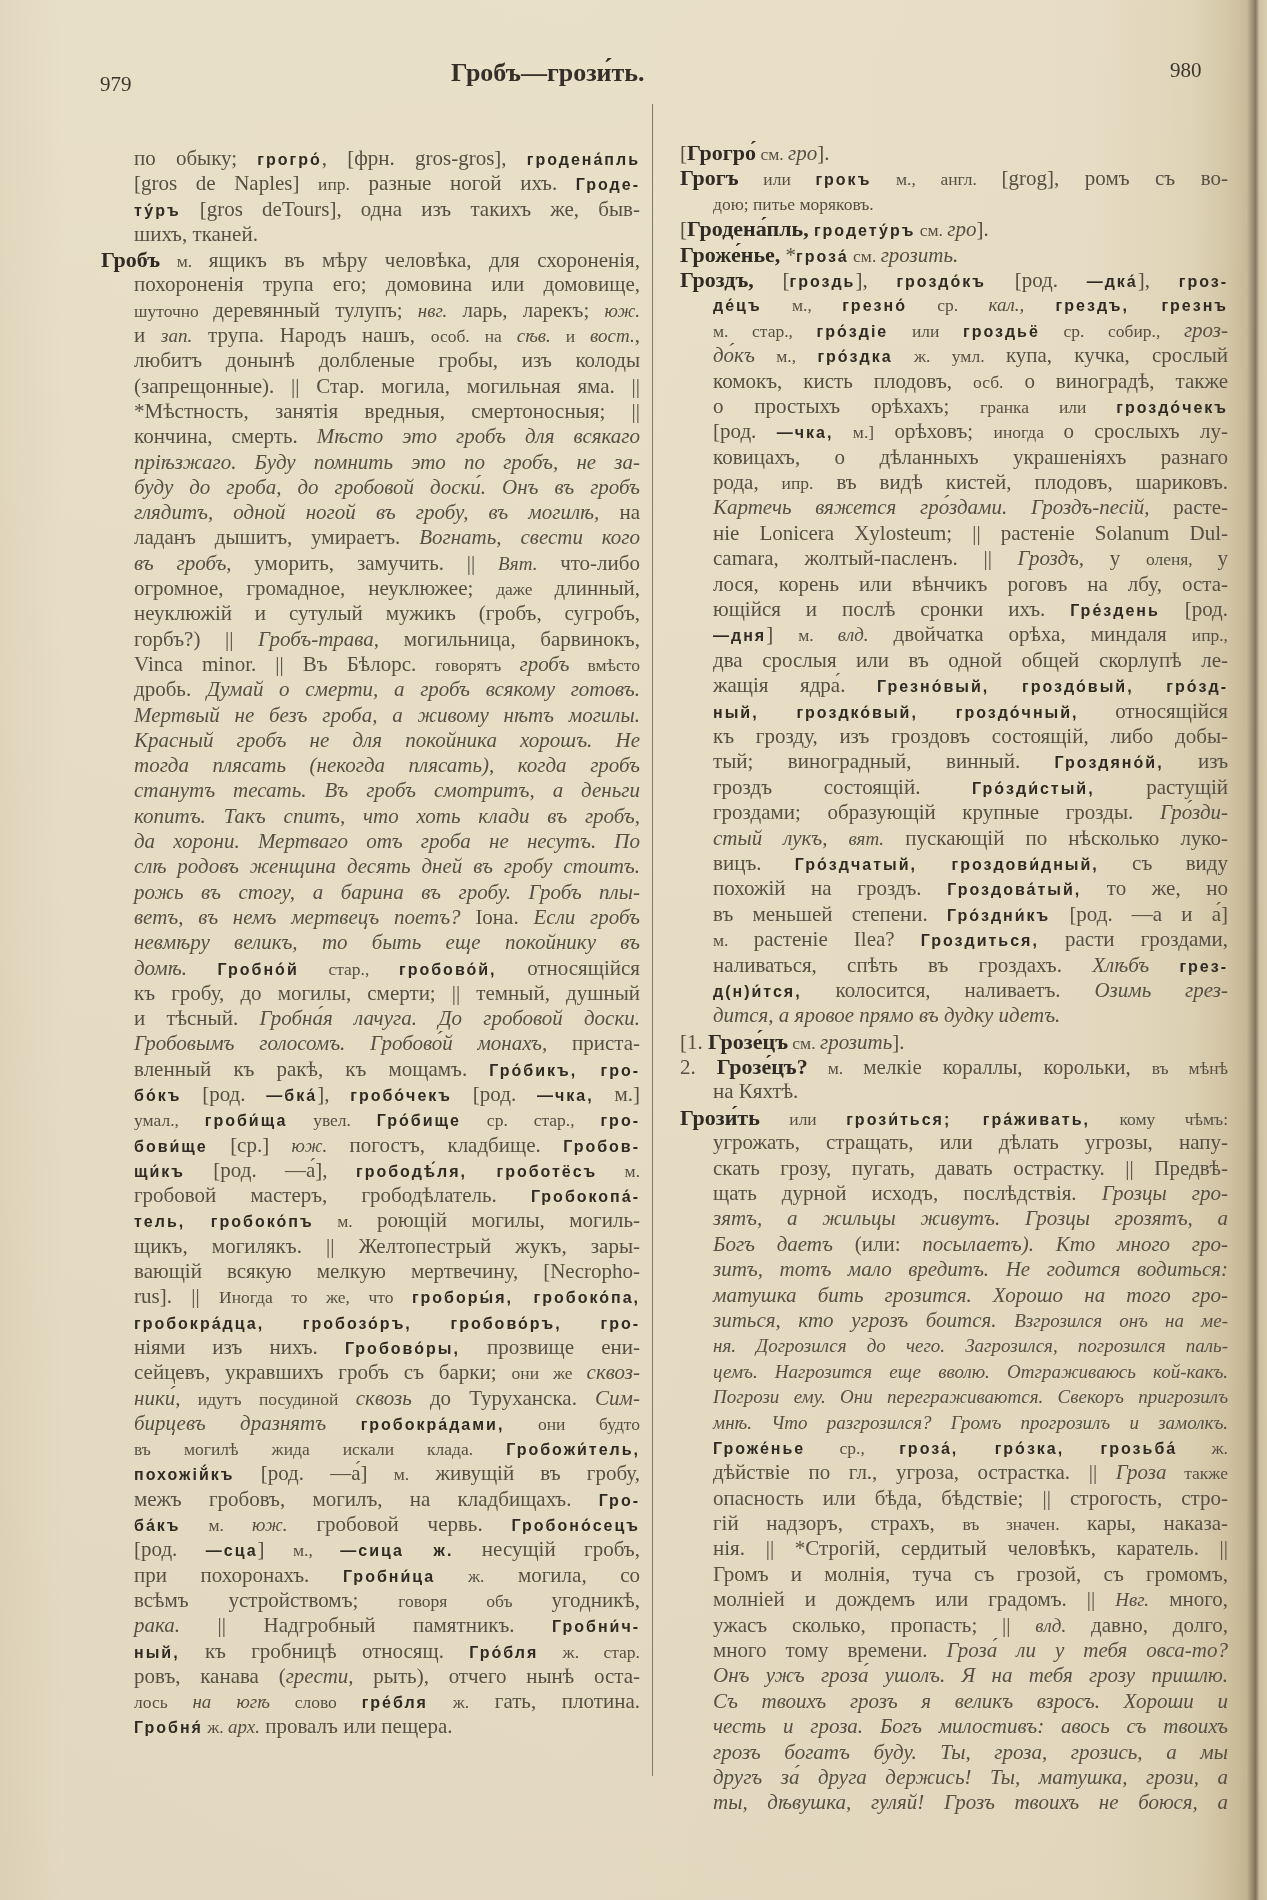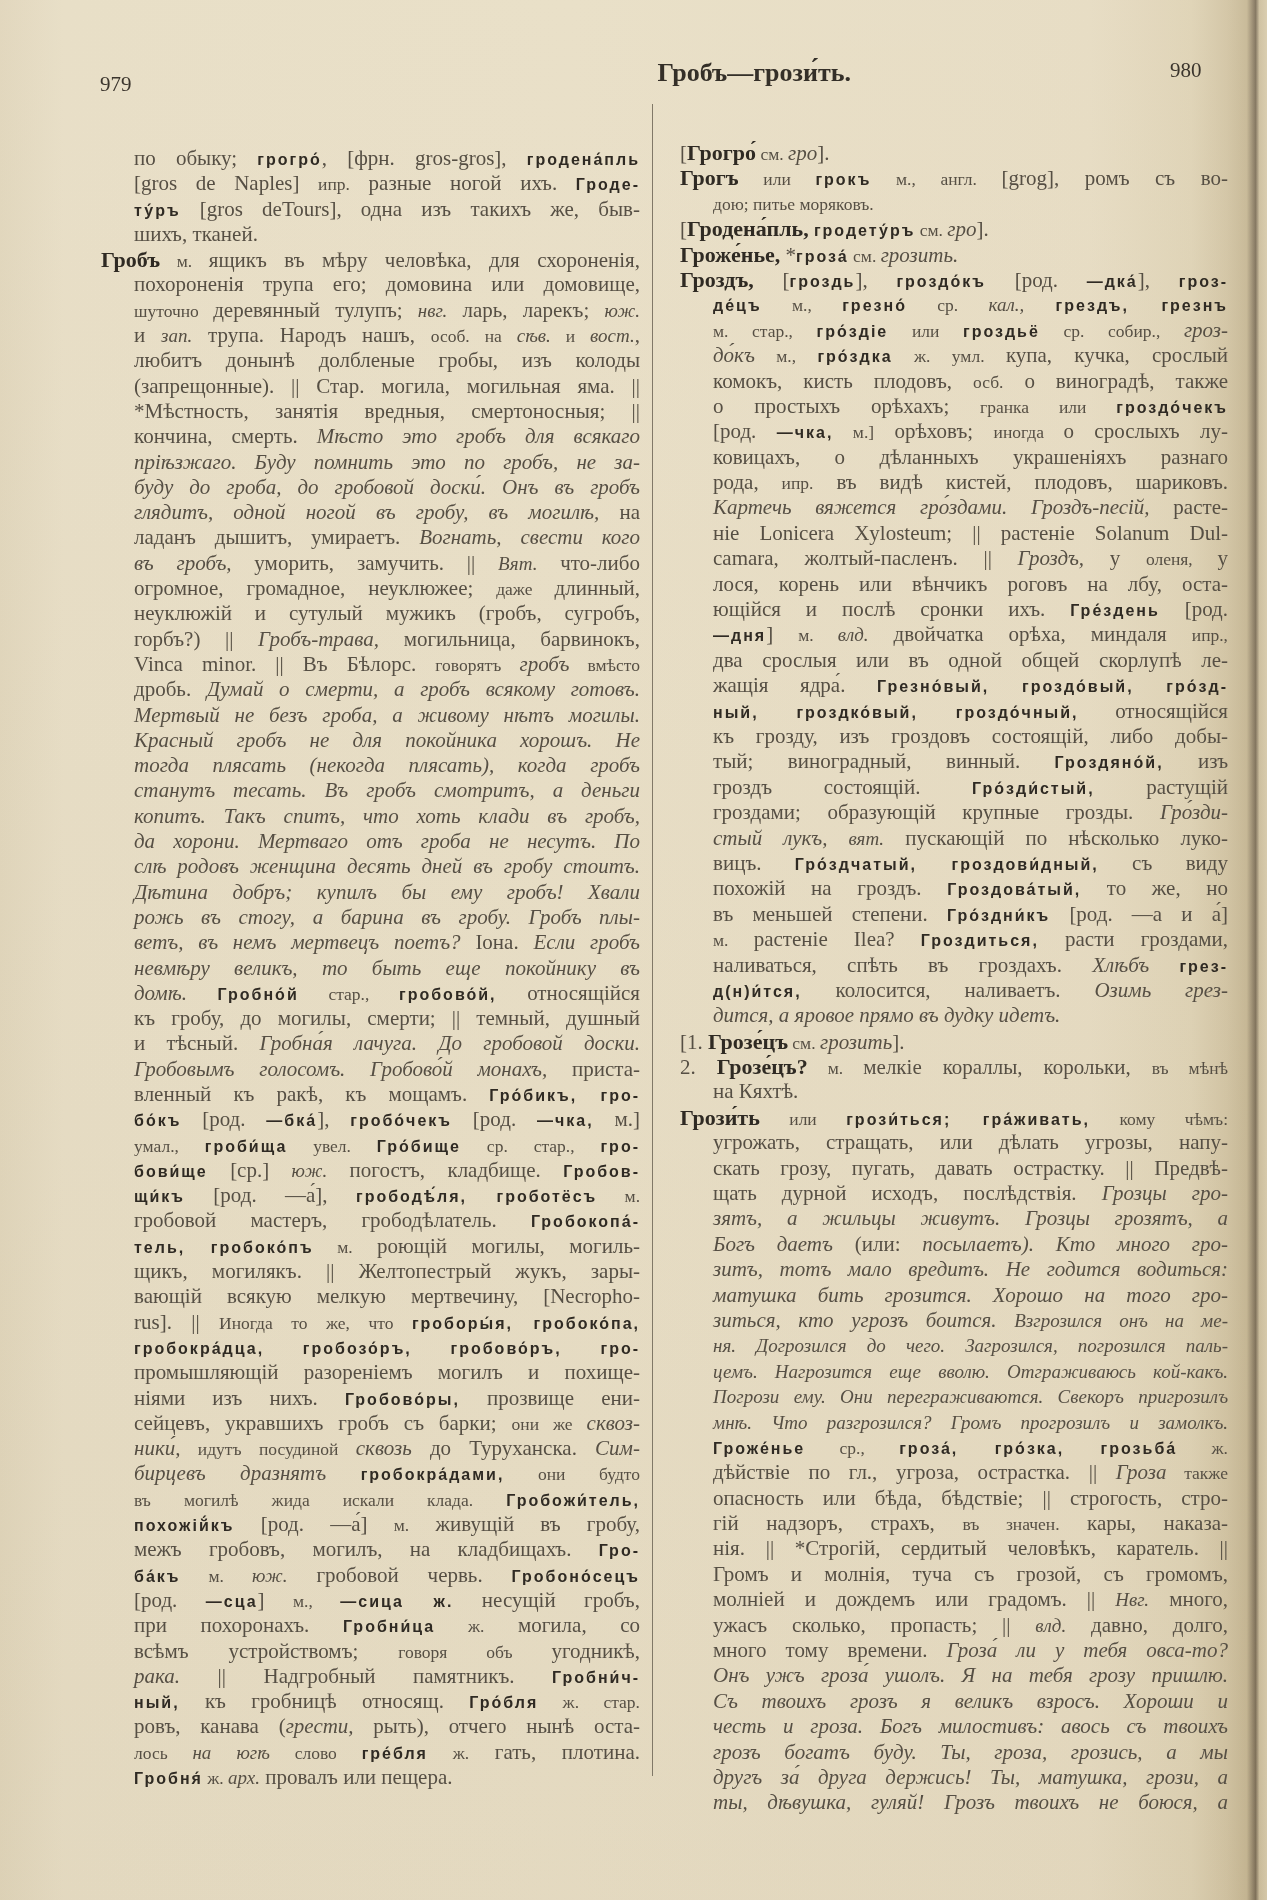--- a/index.html
+++ b/index.html
@@ -17,21 +17,21 @@
       #ded2b4 94%, #d2c4a3 96.8%, #c6b794 98.4%, var(--binding) 99.1%,
       #cdbf9e 99.4%, #d8cbac 100%);
     font-family:"Liberation Serif", serif;
     color:var(--ink);
   }
   .page-shade{position:absolute;inset:0;pointer-events:none;
     background:linear-gradient(to bottom, rgba(255,255,255,0.06), rgba(120,100,70,0.04));}
   .page-num{position:absolute;font-family:"Liberation Serif", serif;font-size:21px;line-height:24px;color:#3b352d;}
   .page-num.left{left:100px;top:63px;margin-top:9px;}
   .page-num.right{left:1170px;top:58px;}
-  .running-title{position:absolute;left:451px;width:400px;top:57px;text-align:right;
+  .running-title{position:absolute;left:451px;width:400px;top:57px;text-align:left;
     font-family:"Liberation Serif", serif;font-weight:bold;font-size:26px;line-height:32px;color:#342f28;}
   .col{position:absolute;margin-top:38px;}
   .col-left{left:101px;top:108px;width:539px;}
   .col-right{left:680px;top:102px;width:548px;}
   .divider{position:absolute;left:652px;top:104px;width:1px;height:1672px;background:var(--rule);opacity:.85;}
   .line{height:25.3px;line-height:25.3px;overflow:hidden;font-size:21px;
     text-align:justify;text-align-last:justify;white-space:normal;}
   .col-right .line{height:25.4px;line-height:25.4px;}
   .line.ind{padding-left:33px;}
   .line.end{text-align-last:left;}
@@ -73,40 +73,38 @@
     <div class="line ind"><span class="seg-regular">горбъ?) || </span><span class="seg-italic">Гробъ-трава,</span><span class="seg-regular"> могильница, барвинокъ,</span></div>
     <div class="line ind"><span class="seg-regular">Vinca minor. || Въ Бѣлорс. </span><span class="seg-small">говорятъ </span><span class="seg-italic">гробъ</span><span class="seg-small"> вмѣсто</span></div>
     <div class="line ind"><span class="seg-regular">дробь. </span><span class="seg-italic">Думай о смерти, а гробъ всякому готовъ.</span></div>
     <div class="line ind"><span class="seg-italic">Мертвый не безъ гроба, а живому нѣтъ могилы.</span></div>
     <div class="line ind"><span class="seg-italic">Красный гробъ не для покойника хорошъ. Не</span></div>
     <div class="line ind"><span class="seg-italic">тогда плясать (некогда плясать), когда гробъ</span></div>
     <div class="line ind"><span class="seg-italic">станутъ тесать. Въ гробъ смотритъ, а деньги</span></div>
     <div class="line ind"><span class="seg-italic">копитъ. Такъ спитъ, что хоть клади въ гробъ,</span></div>
     <div class="line ind"><span class="seg-italic">да хорони. Мертваго отъ гроба не несутъ. По</span></div>
     <div class="line ind"><span class="seg-italic">слѣ родовъ женщина десять дней въ гробу стоитъ.</span></div>
-    <div class="line ind"><span class="seg-italic">Дѣтина добръ; купилъ бы ему гробъ! Хвали</span></div>
     <div class="line ind"><span class="seg-italic">рожь въ стогу, а барина въ гробу. Гробъ плы-</span></div>
     <div class="line ind"><span class="seg-italic">ветъ, въ немъ мертвецъ поетъ?</span><span class="seg-regular"> Іона. </span><span class="seg-italic">Если гробъ</span></div>
     <div class="line ind"><span class="seg-italic">невмѣру великъ, то быть еще покойнику въ</span></div>
     <div class="line ind"><span class="seg-italic">домѣ. </span><span class="seg-bold">Гробно́й</span><span class="seg-small"> стар., </span><span class="seg-bold">гробово́й,</span><span class="seg-regular"> относящійся</span></div>
     <div class="line ind"><span class="seg-regular">къ гробу, до могилы, смерти; || темный, душный</span></div>
     <div class="line ind"><span class="seg-regular">и тѣсный. </span><span class="seg-italic">Гробна́я лачуга. До гробовой доски.</span></div>
     <div class="line ind"><span class="seg-italic">Гробовымъ голосомъ. Гробово́й монахъ,</span><span class="seg-regular"> приста-</span></div>
     <div class="line ind"><span class="seg-regular">вленный къ ракѣ, къ мощамъ. </span><span class="seg-bold">Гро́бикъ, гро-</span></div>
     <div class="line ind"><span class="seg-bold">бо́къ</span><span class="seg-regular"> [род. </span><span class="seg-bold">—бка́</span><span class="seg-regular">], </span><span class="seg-bold">гробо́чекъ</span><span class="seg-regular"> [род. </span><span class="seg-bold">—чка,</span><span class="seg-regular"> м.]</span></div>
     <div class="line ind"><span class="seg-small">умал., </span><span class="seg-bold">гроби́ща</span><span class="seg-small"> увел. </span><span class="seg-bold">Гро́бище</span><span class="seg-small"> ср. стар., </span><span class="seg-bold">гро-</span></div>
     <div class="line ind"><span class="seg-bold">бови́ще</span><span class="seg-regular"> [ср.] </span><span class="seg-small-italic">юж.</span><span class="seg-regular"> погостъ, кладбище. </span><span class="seg-bold">Гробов-</span></div>
     <div class="line ind"><span class="seg-bold">щи́къ</span><span class="seg-regular"> [род. —а́], </span><span class="seg-bold">грободѣ́ля, гроботёсъ</span><span class="seg-small"> м.</span></div>
     <div class="line ind"><span class="seg-regular">гробовой мастеръ, грободѣлатель. </span><span class="seg-bold">Гробокопа́-</span></div>
     <div class="line ind"><span class="seg-bold">тель, гробоко́пъ</span><span class="seg-small"> м.</span><span class="seg-regular"> роющій могилы, могиль-</span></div>
     <div class="line ind"><span class="seg-regular">щикъ, могилякъ. || Желтопестрый жукъ, зары-</span></div>
     <div class="line ind"><span class="seg-regular">вающій всякую мелкую мертвечину, [Necropho-</span></div>
     <div class="line ind"><span class="seg-regular">rus]. || </span><span class="seg-small">Иногда то же, что </span><span class="seg-bold">гроборы́я, гробоко́па,</span></div>
     <div class="line ind"><span class="seg-bold">гробокра́дца, гробозо́ръ, гробово́ръ, гро-</span></div>
-    <div class="line ind"><span class="seg-regular">промышляющій разореніемъ могилъ и похище-</span></div>
     <div class="line ind"><span class="seg-regular">ніями изъ нихъ. </span><span class="seg-bold">Гробово́ры,</span><span class="seg-regular"> прозвище ени-</span></div>
     <div class="line ind"><span class="seg-regular">сейцевъ, укравшихъ гробъ съ барки; </span><span class="seg-small">они же </span><span class="seg-italic">сквоз-</span></div>
     <div class="line ind"><span class="seg-italic">ники́,</span><span class="seg-small"> идутъ посудиной </span><span class="seg-italic">сквозь</span><span class="seg-regular"> до Туруханска. </span><span class="seg-italic">Сим-</span></div>
     <div class="line ind"><span class="seg-italic">бирцевъ дразнятъ </span><span class="seg-bold">гробокра́дами,</span><span class="seg-small"> они будто</span></div>
     <div class="line ind"><span class="seg-small">въ могилѣ жида искали клада. </span><span class="seg-bold">Гробожи́тель,</span></div>
     <div class="line ind"><span class="seg-bold">похожій́къ</span><span class="seg-regular"> [род. —а́] </span><span class="seg-small">м.</span><span class="seg-regular"> живущій въ гробу,</span></div>
     <div class="line ind"><span class="seg-regular">межъ гробовъ, могилъ, на кладбищахъ. </span><span class="seg-bold">Гро-</span></div>
     <div class="line ind"><span class="seg-bold">ба́къ</span><span class="seg-small"> м. </span><span class="seg-small-italic">юж.</span><span class="seg-regular"> гробовой червь. </span><span class="seg-bold">Гробоно́сецъ</span></div>
     <div class="line ind"><span class="seg-regular">[род. </span><span class="seg-bold">—сца</span><span class="seg-regular">] </span><span class="seg-small">м., </span><span class="seg-bold">—сица ж.</span><span class="seg-regular"> несущій гробъ,</span></div>
     <div class="line ind"><span class="seg-regular">при похоронахъ. </span><span class="seg-bold">Гробни́ца</span><span class="seg-small"> ж.</span><span class="seg-regular"> могила, со</span></div>

